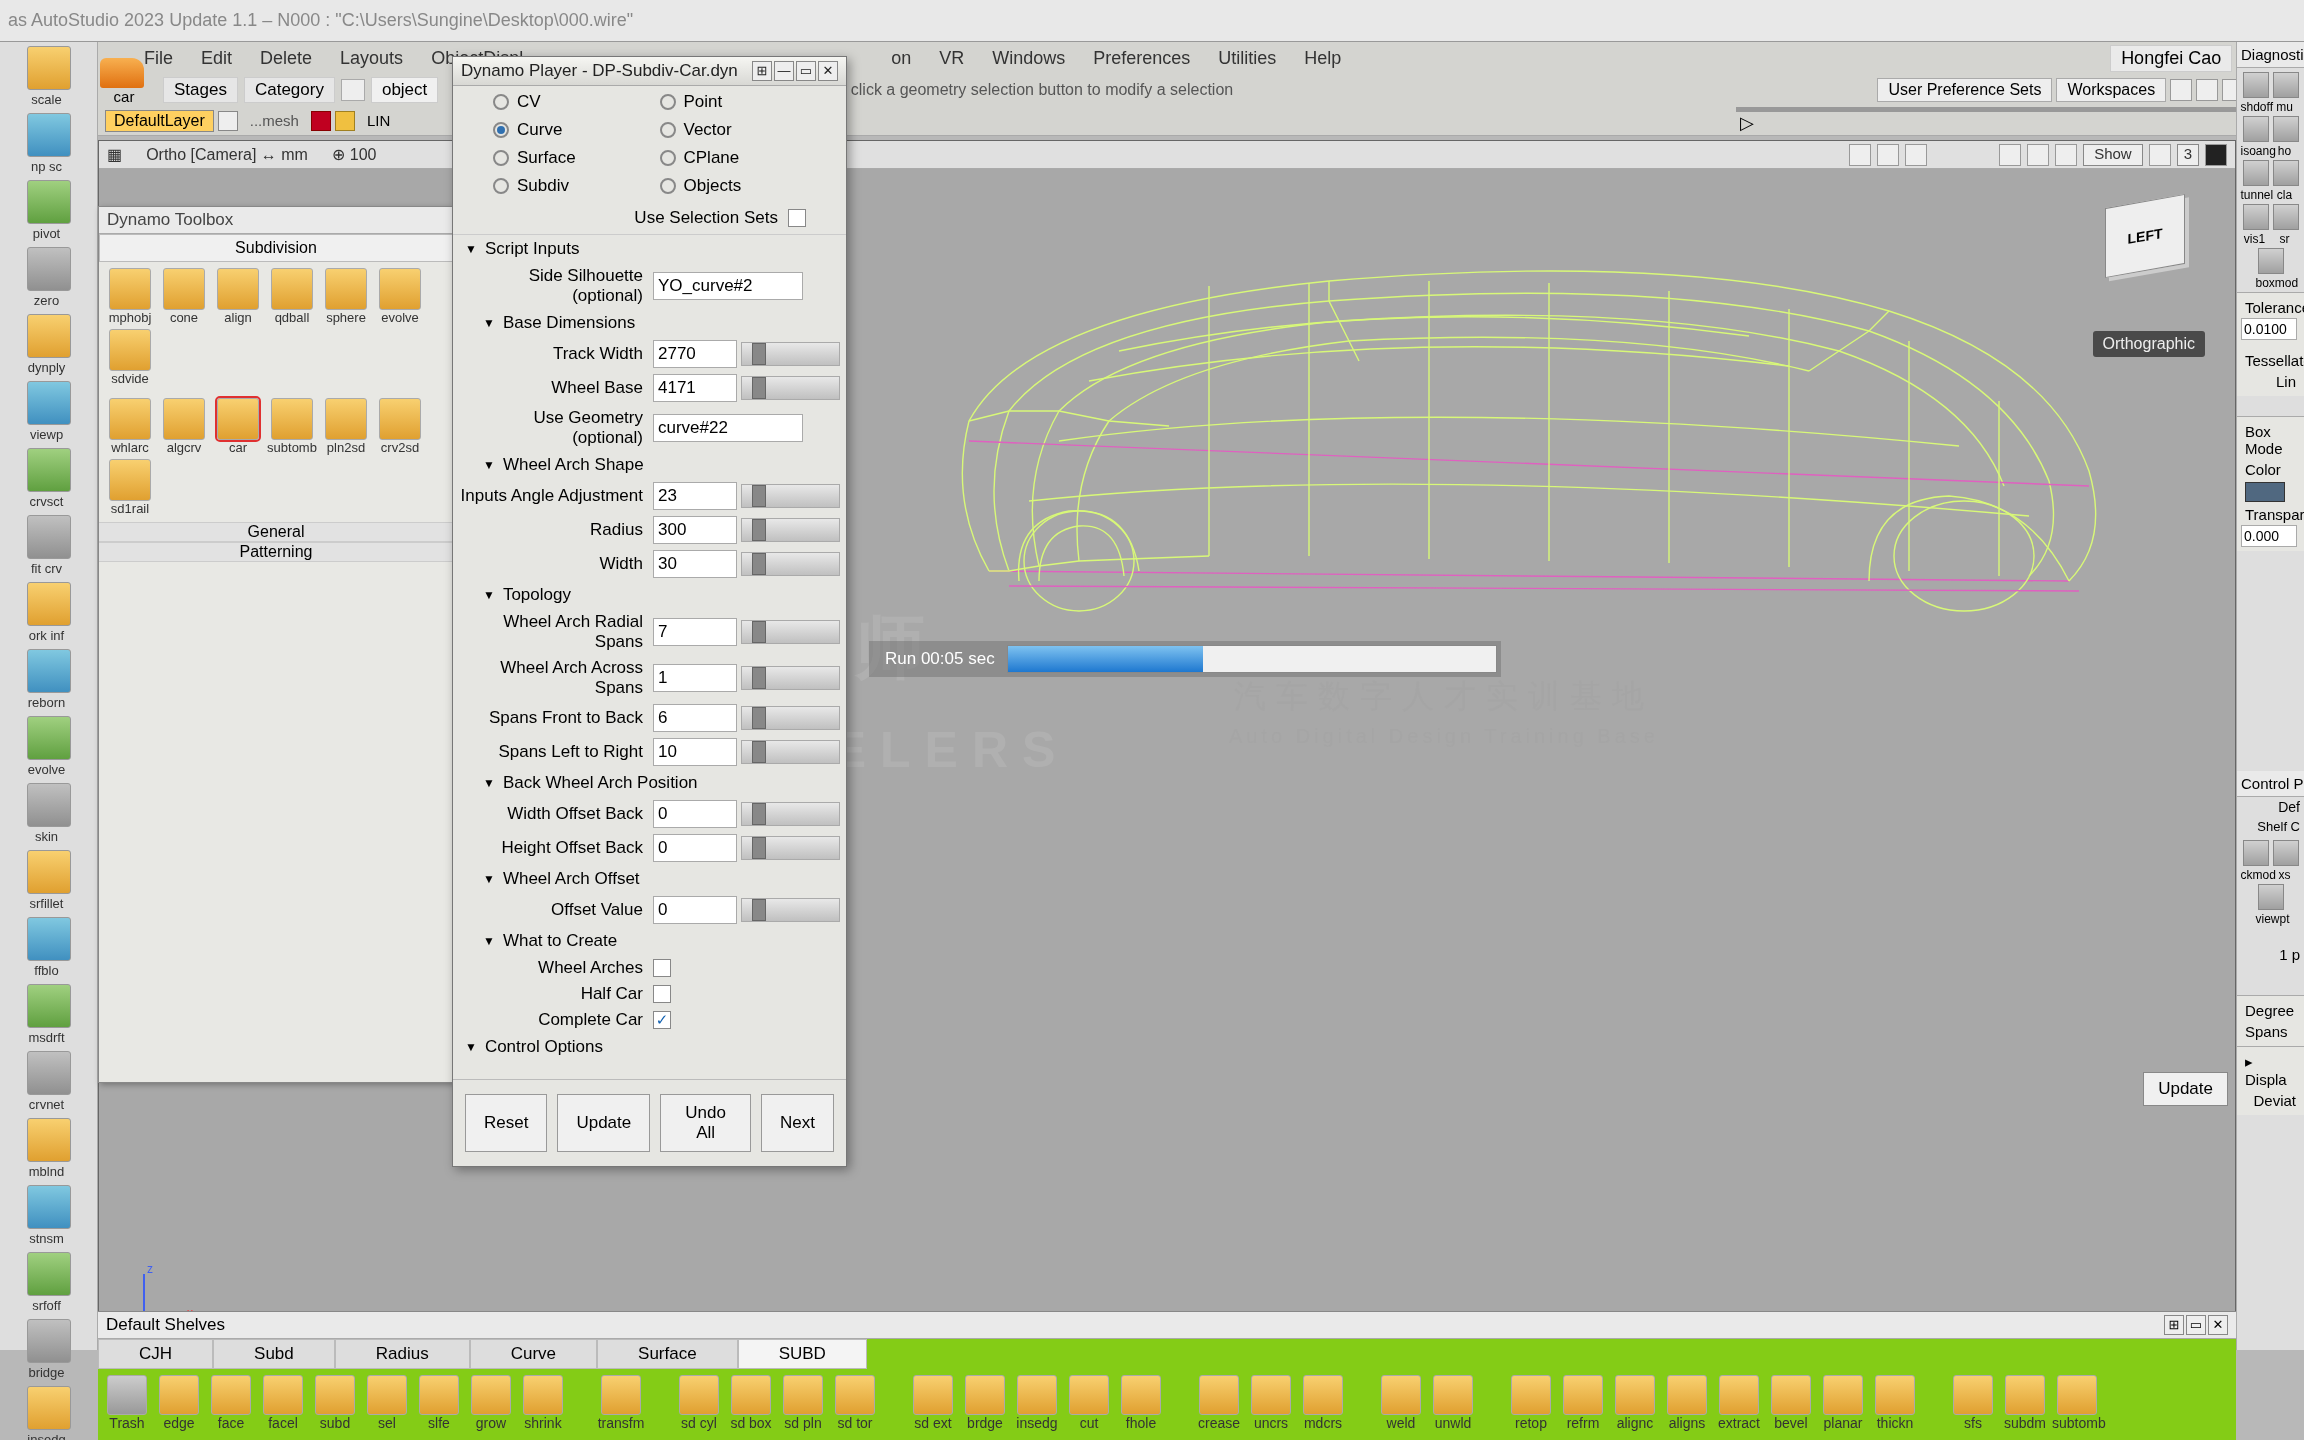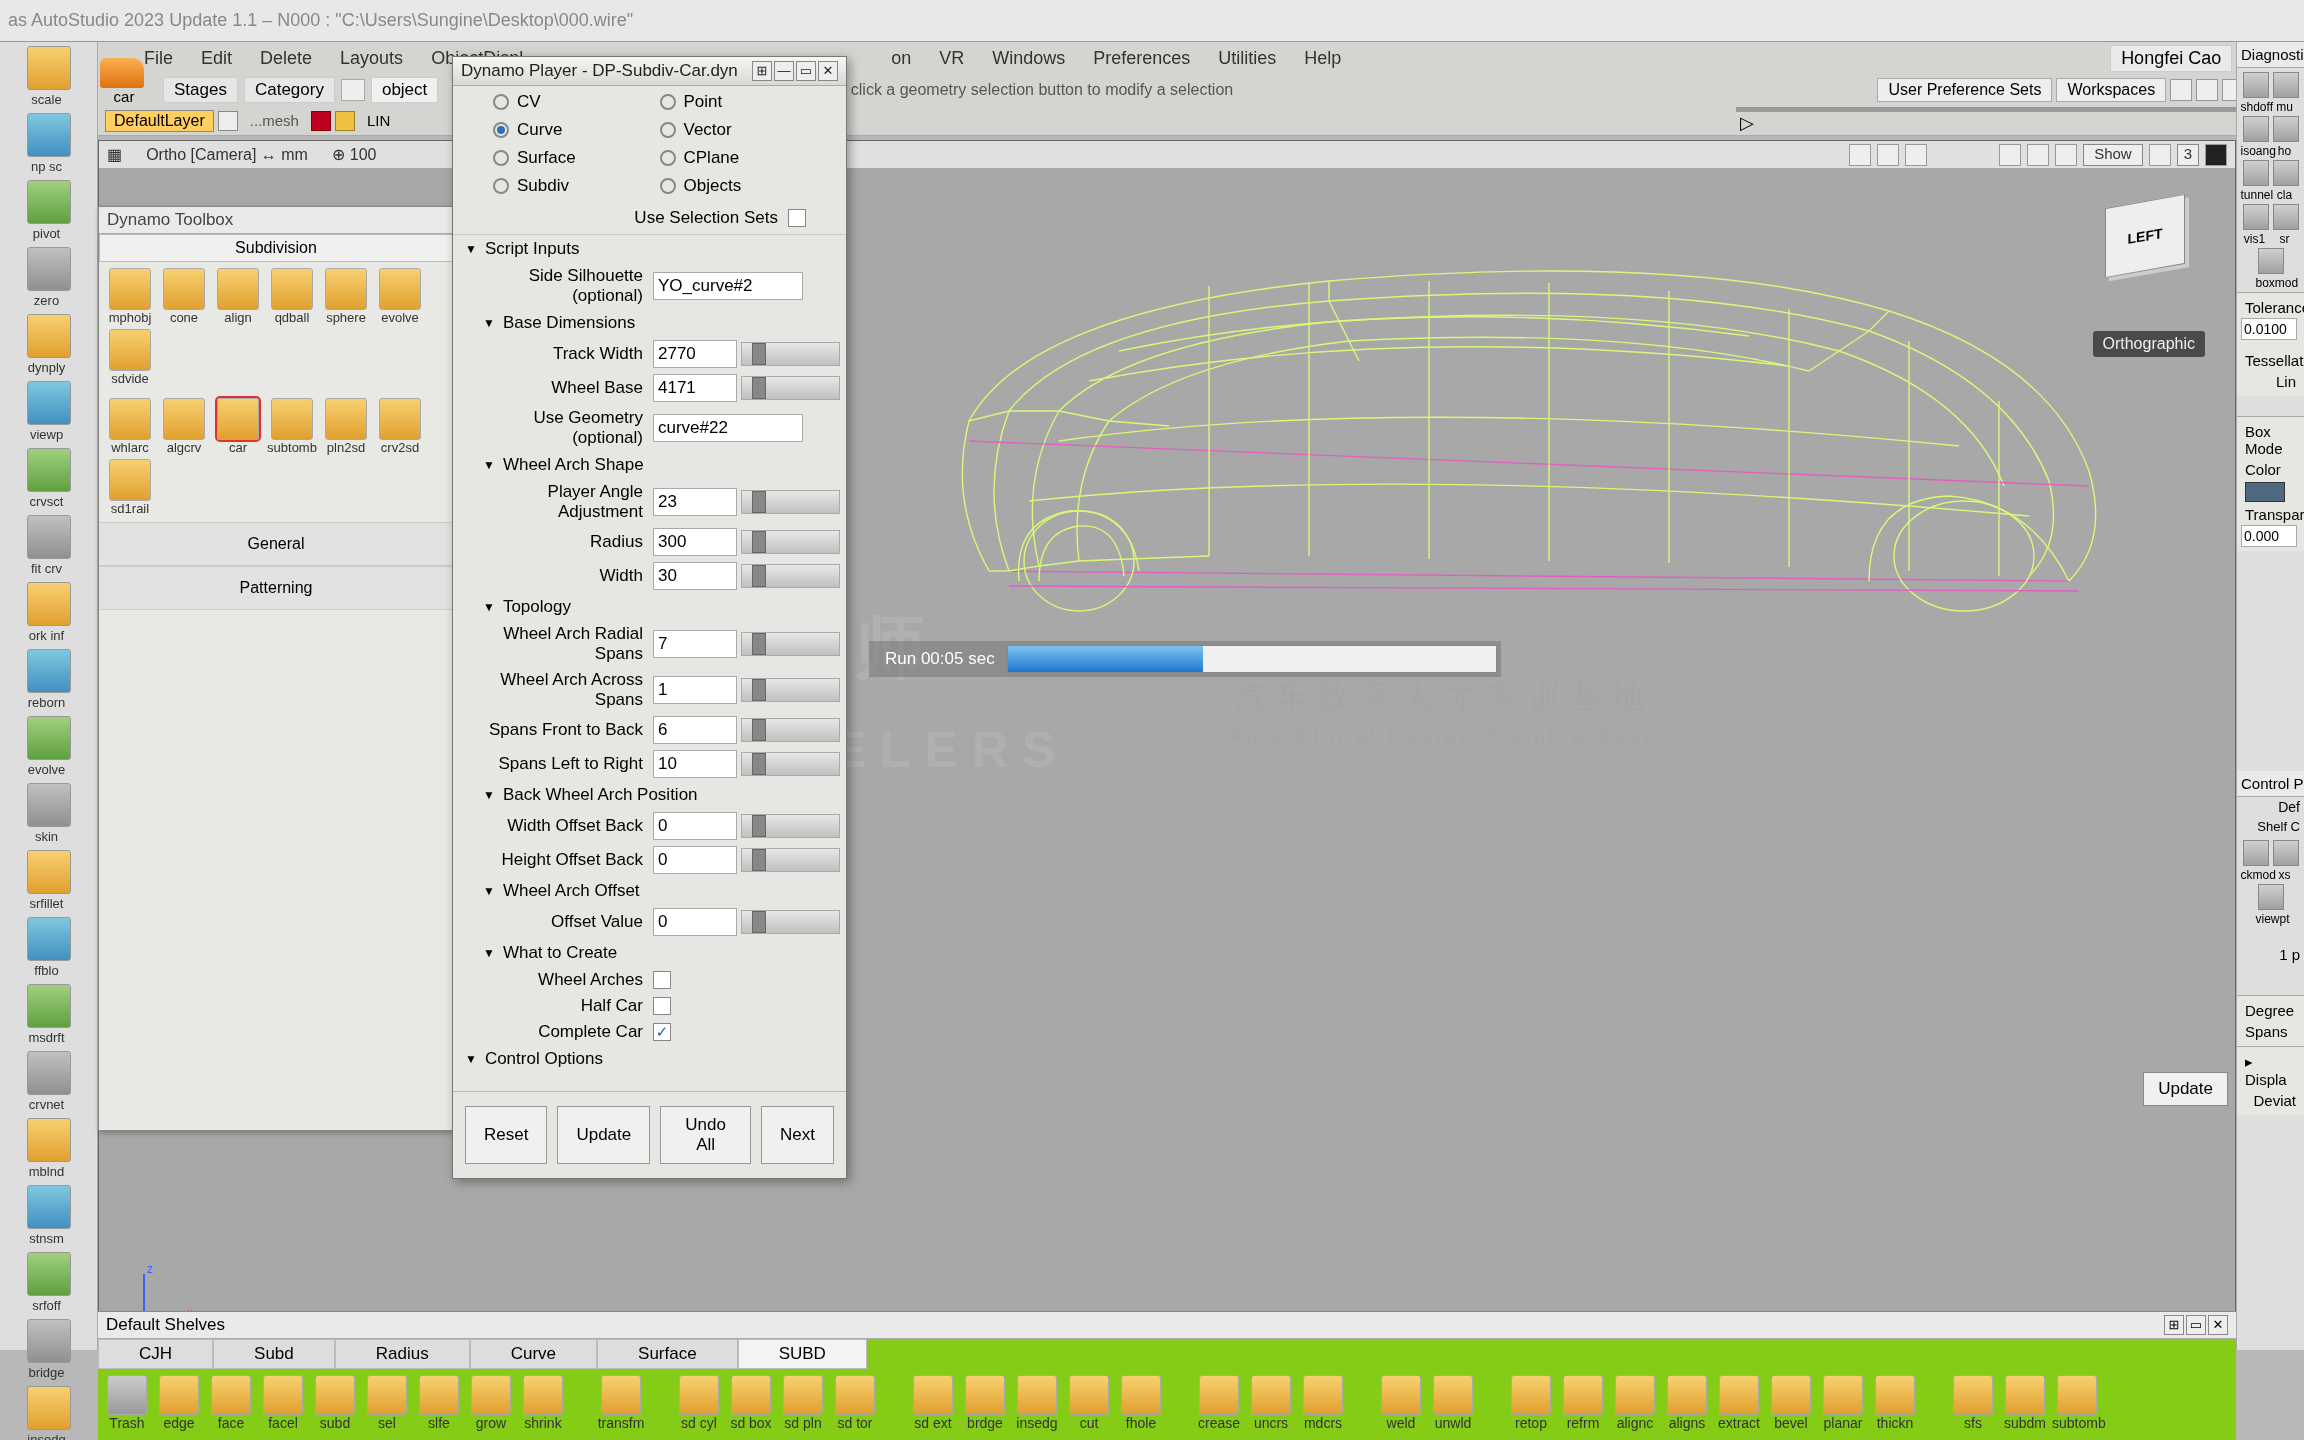--- a/index.html
+++ b/index.html
@@ -65,21 +65,21 @@
 .toolbox-panel { position: absolute; left: 98px; top: 206px; width: 356px; background: #e8e8e4; border: 1px solid #888; box-shadow: 2px 2px 6px rgba(0,0,0,0.3); }
 .panel-title { background: #eaeaea; border-bottom: 1px solid #aaa; padding: 3px 8px; font-size: 17px; color: #444; }
 .tab-row { display: flex; }
 .tab { flex: 1; text-align: center; padding: 4px; border: 1px solid #bbb; background: #ddd; font-size: 16px; }
 .tab.active { background: #f0f0f0; }
 .icon-grid { display: flex; flex-wrap: wrap; padding: 4px; }
 .grid-cell { width: 54px; text-align: center; margin: 2px 0; }
 .grid-cell .ic { width: 42px; height: 42px; margin: 0 auto; background: linear-gradient(#f8d070,#e0a030); border: 1px solid #aaa; border-radius: 3px; }
 .grid-cell.sel .ic { outline: 2px solid #e03030; }
 .grid-cell .lb { font-size: 13px; color: #333; }
-.section-hdr { background: #e2e2e2; text-align: center; padding: 12px; font-size: 16px; border-top: 1px solid #ccc; border-bottom: 1px solid #ccc; }
+.section-hdr { background: #e2e2e2; text-align: center; padding: 0; font-size: 16px; border-top: 1px solid #ccc; border-bottom: 1px solid #ccc; }
 
 
 .player-panel { position: absolute; left: 452px; top: 56px; width: 395px; background: #e6e6e2; border: 1px solid #777; box-shadow: 3px 3px 10px rgba(0,0,0,0.35); z-index: 100; font-size: 17px; }
 .player-title { background: linear-gradient(#f6f6f2,#d8d8d4); padding: 4px 8px; display: flex; align-items: center; font-size: 17px; color: #222; border-bottom: 1px solid #aaa; }
 .player-title .wbtns { margin-left: auto; display: flex; gap: 2px; }
 .wbtn { width: 20px; height: 20px; border: 1px solid #888; background: #eee; font-size: 13px; text-align: center; line-height: 18px; }
 .radio-grid { display: grid; grid-template-columns: 1fr 1fr; padding: 6px 40px; gap: 8px 20px; }
 .radio-item { display: flex; align-items: center; gap: 8px; font-size: 17px; }
 .radio { width: 16px; height: 16px; border: 2px solid #888; border-radius: 50%; display: inline-flex; align-items: center; justify-content: center; }
 .radio.checked::after { content: ""; width: 8px; height: 8px; background: #3070b0; border-radius: 50%; }
@@ -595,21 +595,21 @@
       </div>
     <div class="param-row">
         <span class="param-label">Use Geometry (optional)</span>
         <input class="param-input wide" value="curve#22" style="">
       </div>
     <div class="coll-hdr" style="padding-left:30px">
         <span class="tri">▼</span>
         <span>Wheel Arch Shape</span>
       </div>
     <div class="param-row">
-        <span class="param-label">Player Angle Adjustment</span>
+        <span class="param-label">Inputs Angle Adjustment</span>
         <input class="param-input" value="23" style="">
         <div class="param-slider"></div>
       </div>
     <div class="param-row">
         <span class="param-label">Radius</span>
         <input class="param-input" value="300" style="">
         <div class="param-slider"></div>
       </div>
     <div class="param-row">
         <span class="param-label">Width</span>

